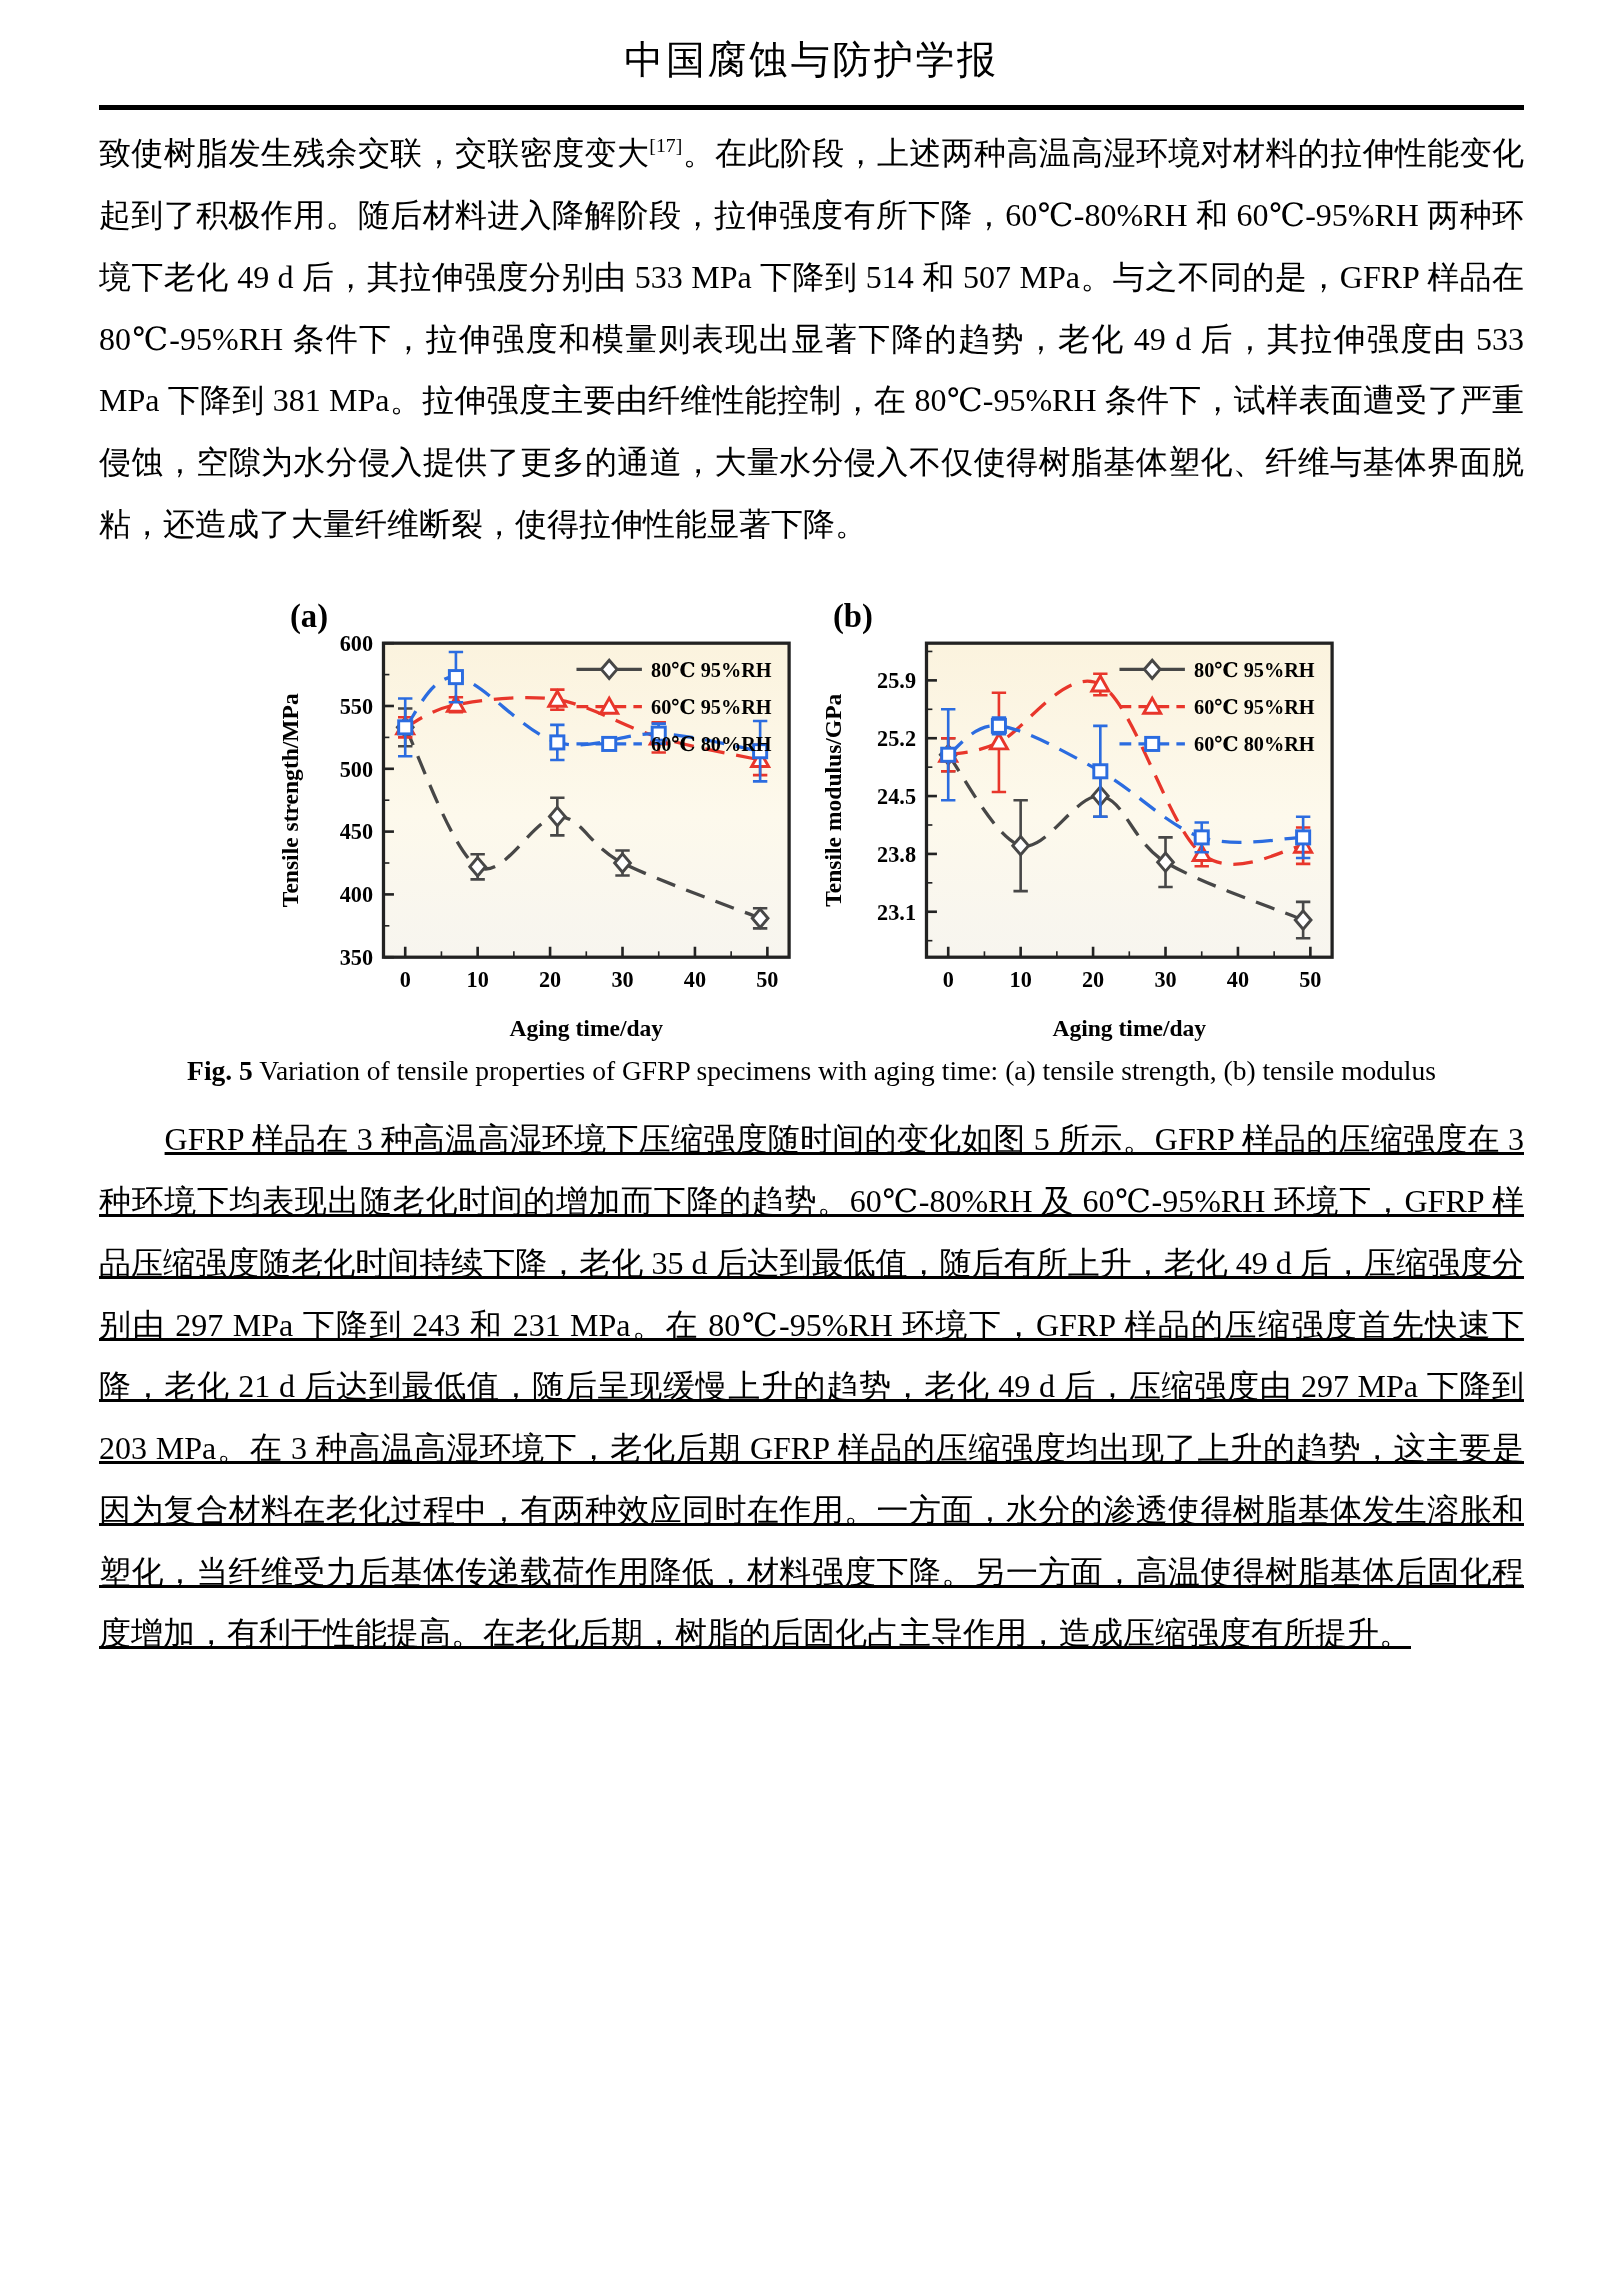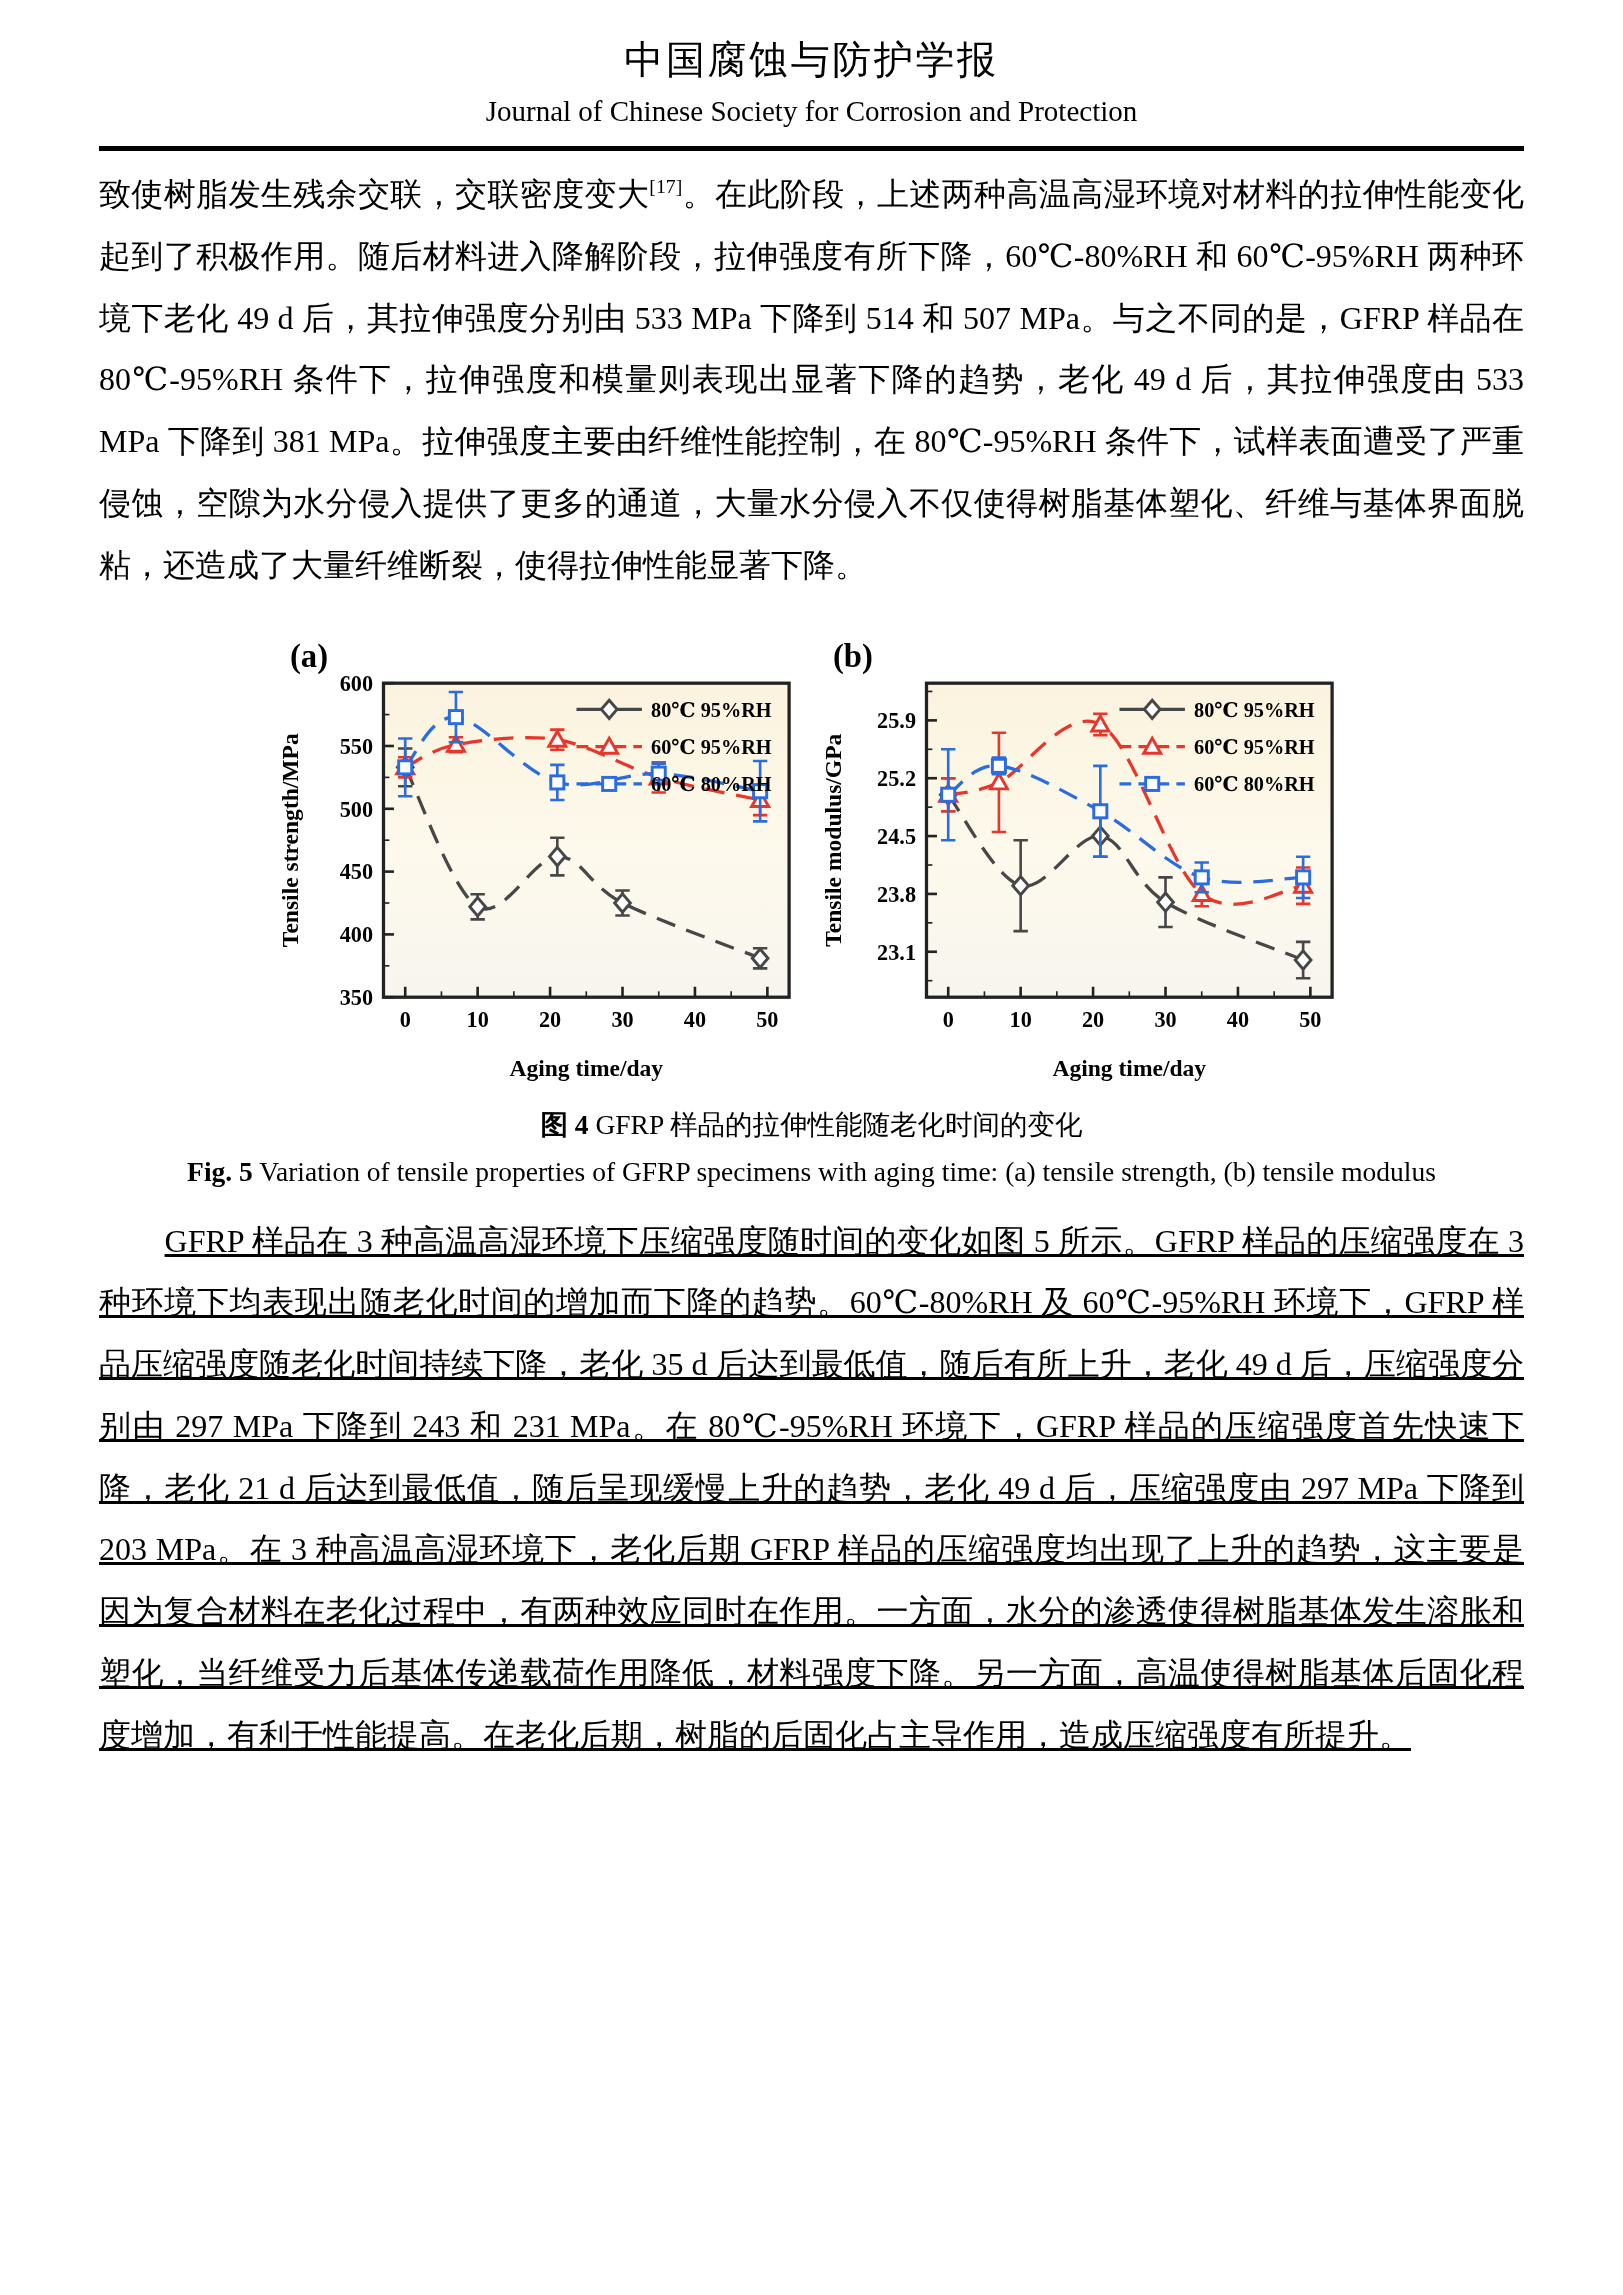--- a/index.html
+++ b/index.html
@@ -25,21 +25,20 @@
   .panel{font-size:50px;font-weight:bold;}
   .legend{font-size:31px;font-weight:bold;}
 </style>
 </head>
 <body>
 
 <div class="page">
   <div class="content">
     <div class="header">
       <div class="header-zh">中国腐蚀与防护学报</div>
-      <div class="header-en">Journal of Chinese Society for Corrosion and Protection</div>
     </div>
     <div class="rule"></div>
 
     <p class="para p1"><span>致使树脂发生残余交联，交联密度变大</span><sup class="sup">[17]</sup><span>。在此阶段，上述两种高温高湿环境对材料的拉伸性能变化起到了积极作用。随后材料进入降解阶段，拉伸强度有所下降，60℃-80%RH 和 60℃-95%RH 两种环境下老化 49 d 后，其拉伸强度分别由 533 MPa 下降到 514 和 507 MPa。与之不同的是，GFRP 样品在 80℃-95%RH 条件下，拉伸强度和模量则表现出显著下降的趋势，老化 49 d 后，其拉伸强度由 533 MPa 下降到 381 MPa。拉伸强度主要由纤维性能控制，在 80℃-95%RH 条件下，试样表面遭受了严重侵蚀，空隙为水分侵入提供了更多的通道，大量水分侵入不仅使得树脂基体塑化、纤维与基体界面脱粘，还造成了大量纤维断裂，使得拉伸性能显著下降。</span></p>
 
     <div class="figure">
       <svg width="543" height="455" viewBox="0 0 830 695">
           <defs>
             <linearGradient id="bg0" x1="0" y1="0" x2="0" y2="1">
               <stop offset="0%" stop-color="#fbf3de"></stop>
@@ -291,19 +290,18 @@
           <text x="584" y="129" class="legend">80℃ 95%RH</text>
           <line x1="470" y1="175" x2="570" y2="175" stroke="#e8362b" stroke-width="5" stroke-dasharray="18 11"></line>
           <path d="M 520 162 L 533 185 L 507 185 Z" fill="#fff" stroke="#e8362b" stroke-width="4.5"></path>
           <text x="584" y="186" class="legend">60℃ 95%RH</text>
           <line x1="470" y1="232" x2="570" y2="232" stroke="#2b6ce0" stroke-width="5" stroke-dasharray="18 11"></line>
           <rect x="510" y="222" width="20" height="20" fill="#fff" stroke="#2b6ce0" stroke-width="4.5"></rect>
           <text x="584" y="243" class="legend">60℃ 80%RH</text>
         </svg>
     </div>
 
-    <div class="caption caption-zh"><b>图 4</b><span> GFRP 样品的拉伸性能随老化时间的变化</span></div>
     <div class="caption caption-en"><b>Fig. 5</b><span> Variation of tensile properties of GFRP specimens with aging time: (a) tensile strength, (b) tensile modulus</span></div>
 
     <p class="para p2 indent">GFRP 样品在 3 种高温高湿环境下压缩强度随时间的变化如图 5 所示。GFRP 样品的压缩强度在 3 种环境下均表现出随老化时间的增加而下降的趋势。60℃-80%RH 及 60℃-95%RH 环境下，GFRP 样品压缩强度随老化时间持续下降，老化 35 d 后达到最低值，随后有所上升，老化 49 d 后，压缩强度分别由 297 MPa 下降到 243 和 231 MPa。在 80℃-95%RH 环境下，GFRP 样品的压缩强度首先快速下降，老化 21 d 后达到最低值，随后呈现缓慢上升的趋势，老化 49 d 后，压缩强度由 297 MPa 下降到 203 MPa。在 3 种高温高湿环境下，老化后期 GFRP 样品的压缩强度均出现了上升的趋势，这主要是因为复合材料在老化过程中，有两种效应同时在作用。一方面，水分的渗透使得树脂基体发生溶胀和塑化，当纤维受力后基体传递载荷作用降低，材料强度下降。另一方面，高温使得树脂基体后固化程度增加，有利于性能提高。在老化后期，树脂的后固化占主导作用，造成压缩强度有所提升。</p>
   </div>
 </div>
 
 
 </body></html>

